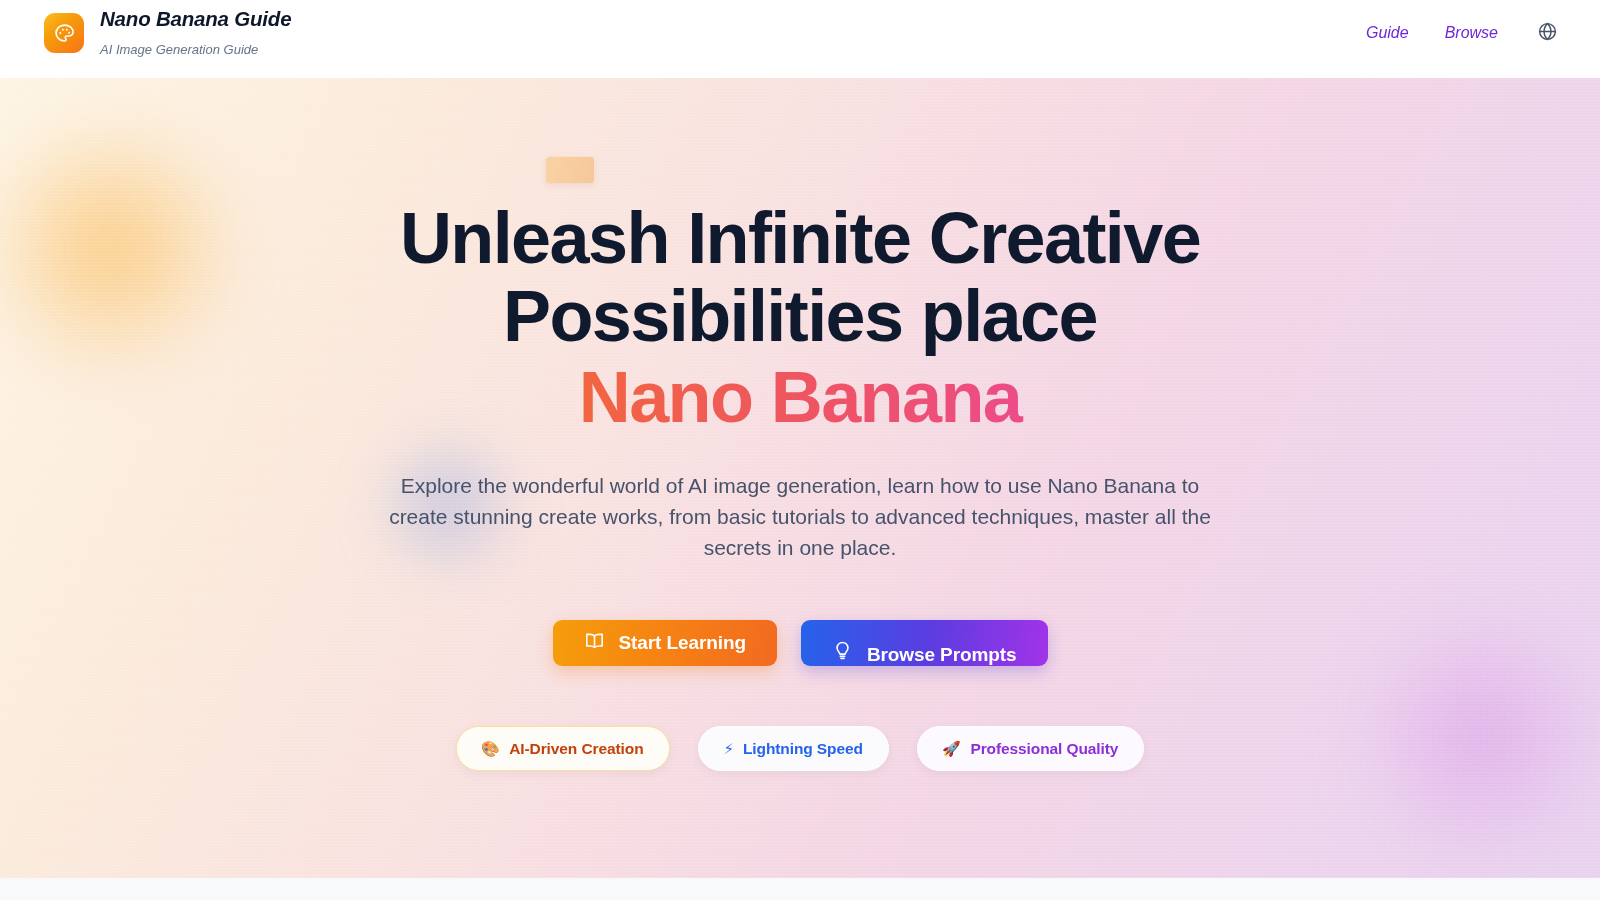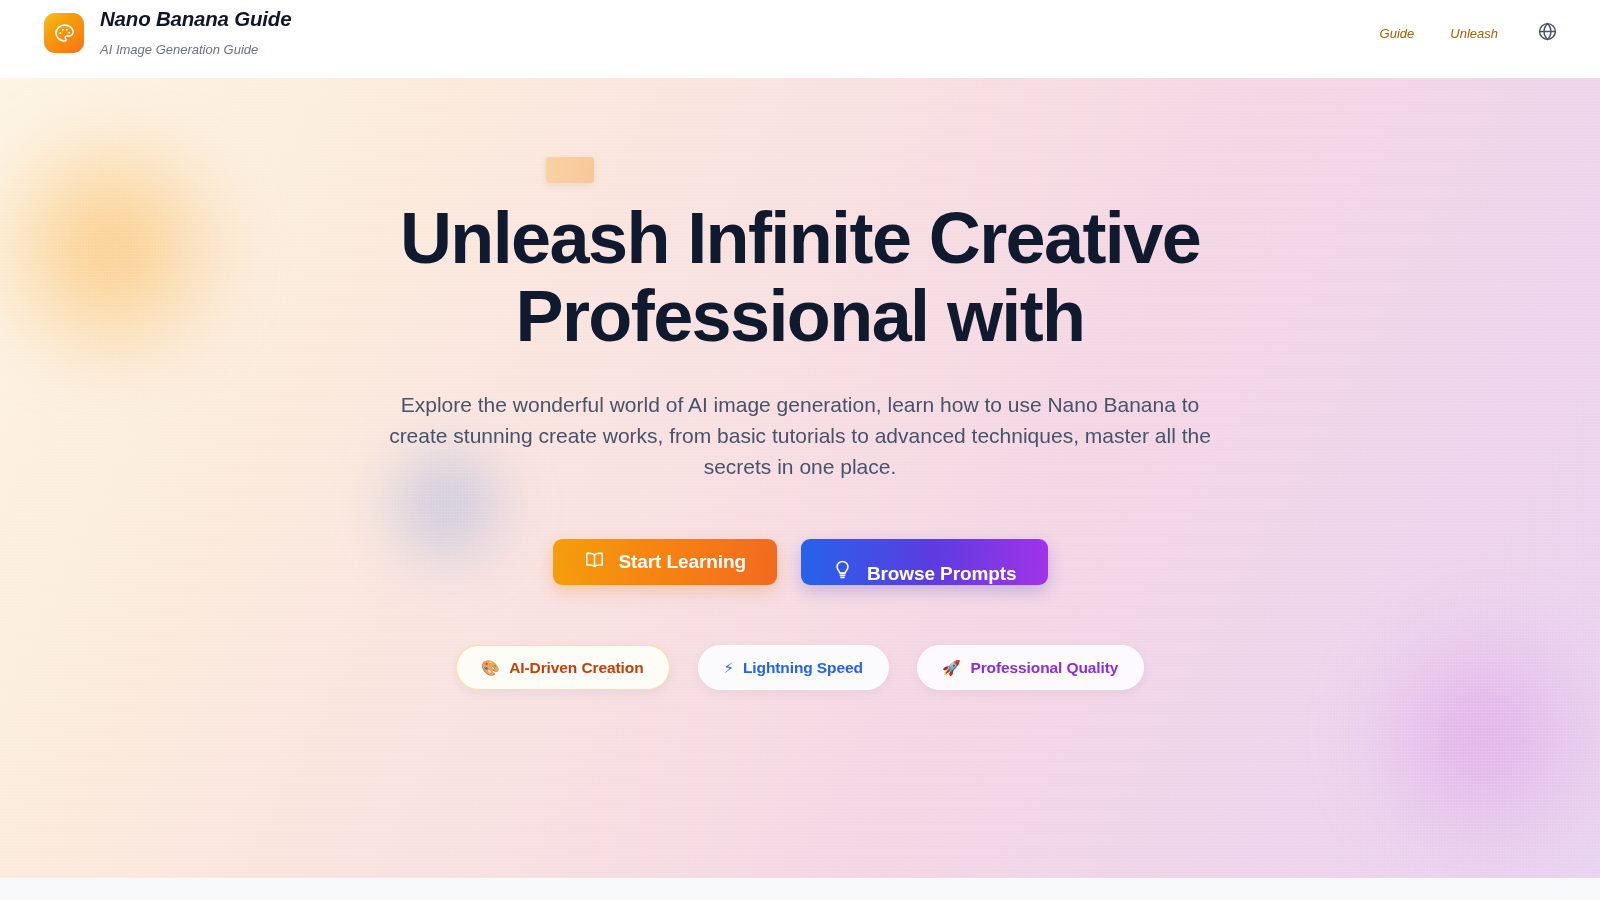--- a/index.html
+++ b/index.html
@@ -63,22 +63,22 @@
     margin-top: 10px;
   }
 
   .nav {
     display: flex;
     align-items: center;
     gap: 36px;
   }
 
   .nav-link {
-    font-size: 13px;
-    color: #a16207;
+    font-size: 16px;
+    color: #6d28d9;
     text-decoration: none;
     line-height: 1;
     cursor: pointer;
   }
 
   .lang-btn {
     display: flex;
     align-items: center;
     justify-content: center;
     width: 26px;
@@ -273,21 +273,21 @@
       </svg>
     </div>
     <div class="brand-text">
       <span class="brand-title">Nano Banana Guide</span>
       <span class="brand-sub">AI Image Generation Guide</span>
     </div>
   </div>
 
   <nav class="nav">
     <a class="nav-link" href="#">Guide</a>
-    <a class="nav-link" href="#">Unleash</a>
+    <a class="nav-link" href="#">Browse</a>
     <button class="lang-btn">
       <span>
         <svg width="21" height="21" viewBox="0 0 24 24" fill="none" aria-hidden="true">
           <circle cx="12" cy="12" r="9" stroke="#475569" stroke-width="1.7"></circle>
           <path d="M3 12h18" stroke="#475569" stroke-width="1.7"></path>
           <path d="M12 3c2.6 2.5 3.9 5.6 3.9 9s-1.3 6.5-3.9 9c-2.6-2.5-3.9-5.6-3.9-9S9.4 5.5 12 3Z" stroke="#475569" stroke-width="1.7"></path>
         </svg>
       </span>
     </button>
   </nav>
@@ -300,21 +300,22 @@
   <div class="blob blob-blue"></div>
   <div class="blob blob-purple"></div>
   <div class="hero-noise"></div>
 
   <div class="hero-inner">
 
     <div class="hero-badge"></div>
 
     <h1 class="hero-title">
       <span>Unleash Infinite Creative</span>
-      <span class="line2">Professional with</span>
+      <span class="line2">Possibilities place</span>
+      <span class="gradient-word">Nano Banana</span>
     </h1>
 
     <p class="hero-sub">Explore the wonderful world of AI image generation, learn how to use Nano Banana to create stunning create works, from basic tutorials to advanced techniques, master all the secrets in one place.</p>
 
     <div class="cta-row">
 
       <button class="cta cta-primary">
         <span>
           <svg width="21" height="21" viewBox="0 0 24 24" fill="none" aria-hidden="true">
             <path d="M12 6.6S10.1 5 6.9 5H3.2v13.2h3.7C10.1 18.2 12 19.8 12 19.8s1.9-1.6 5.1-1.6h3.7V5h-3.7C13.9 5 12 6.6 12 6.6Z" stroke="#ffffff" stroke-width="1.8" stroke-linejoin="round"></path>

